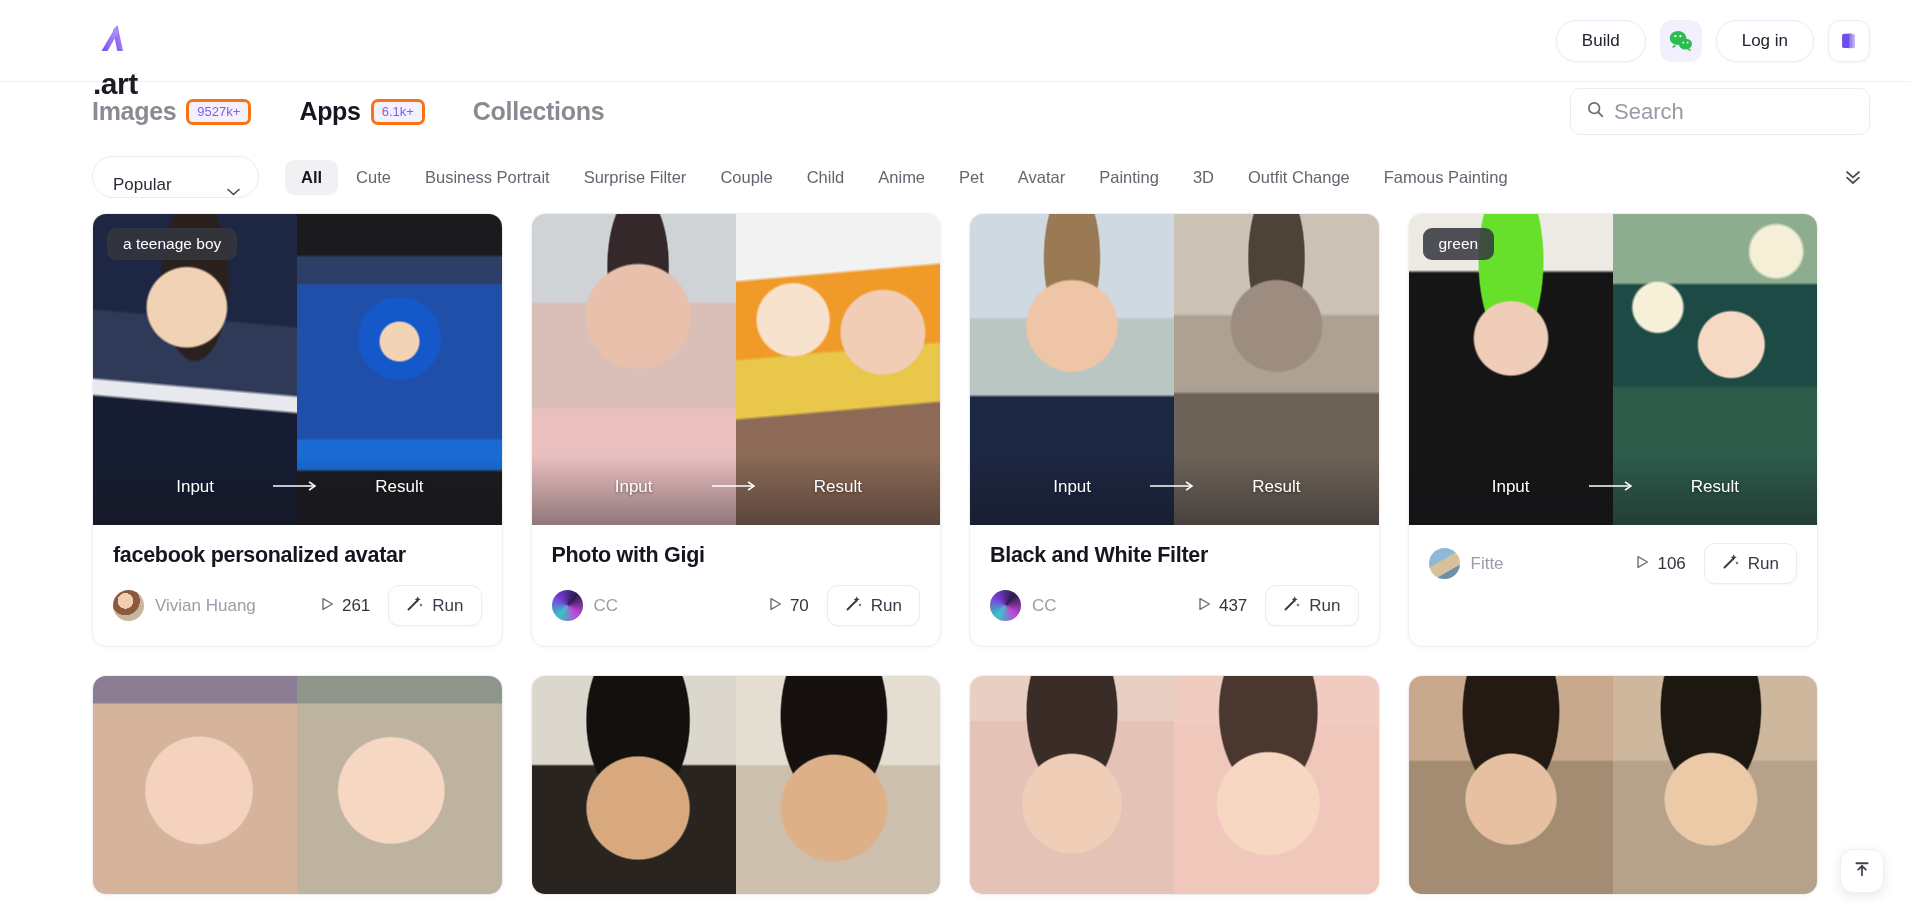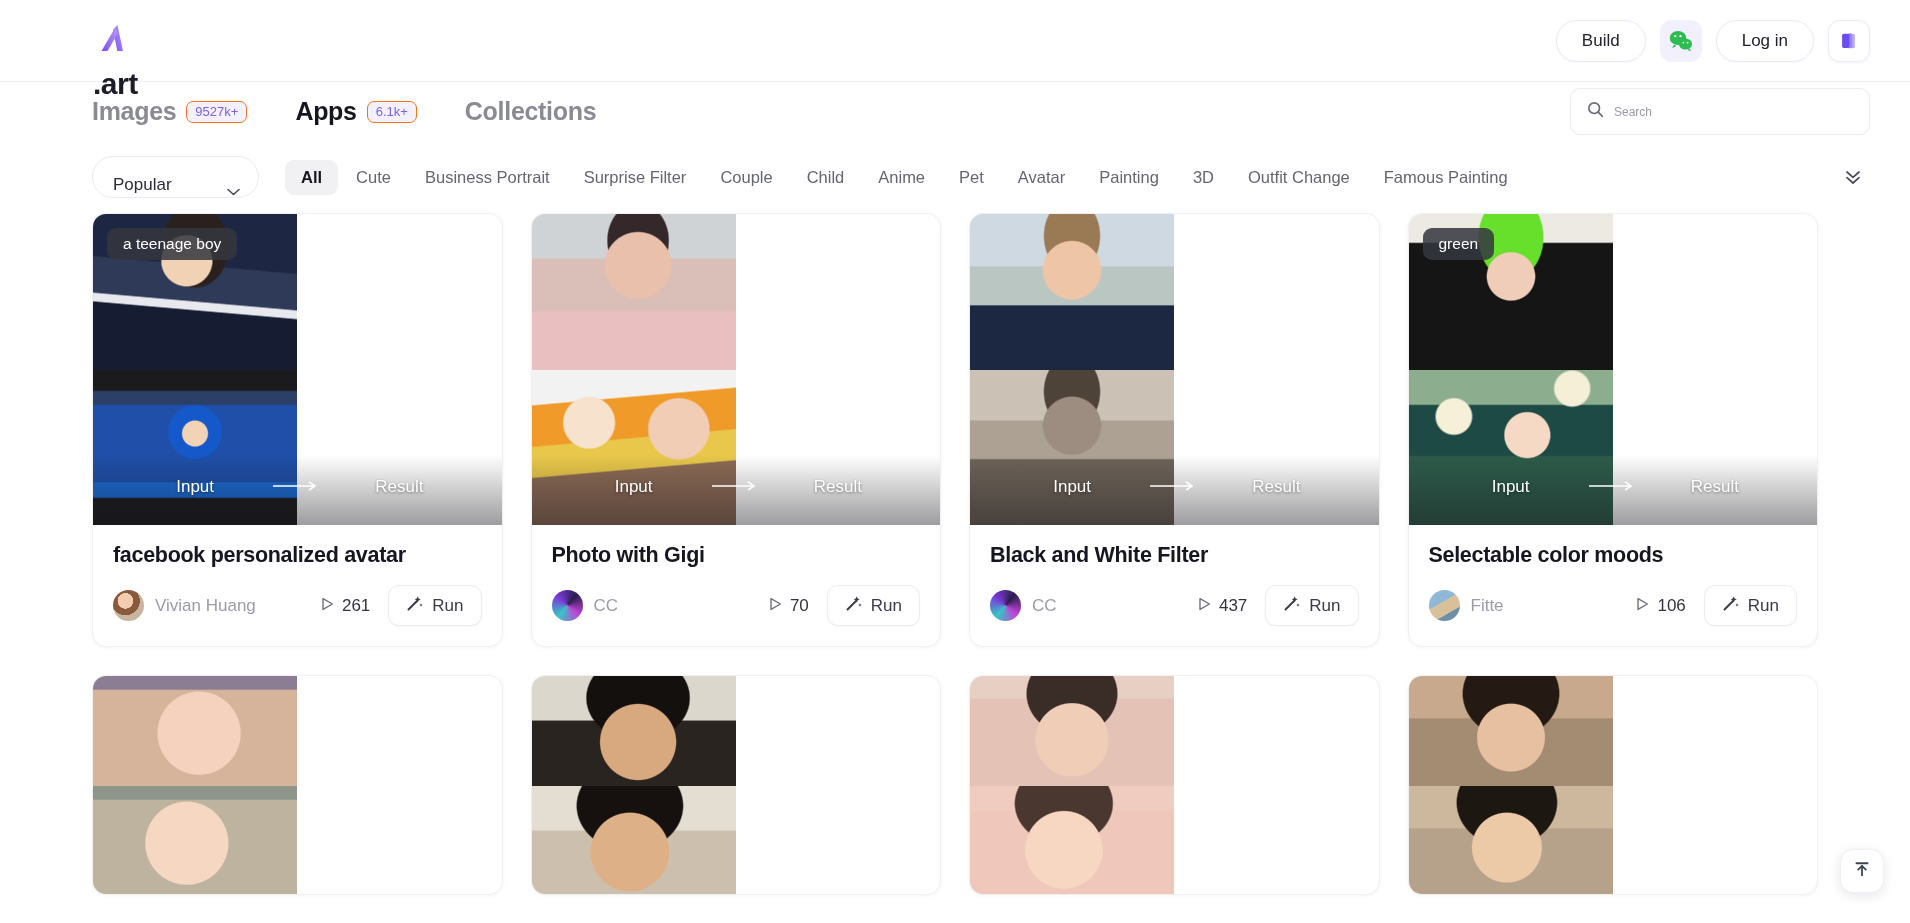--- a/index.html
+++ b/index.html
@@ -82,40 +82,40 @@
     font-size: 25px;
     font-weight: 700;
     color: #8a8a93;
     letter-spacing: -0.3px;
   }
   .nav-tab.active .nav-tab-label { color: #15161f; }
   .nav-badge {
     font-size: 13px;
     color: #7d5fe8;
     background: #f4f1fe;
-    border: 1px solid #f97316;
+    border: 3px solid #f97316;
     border-radius: 7px;
     padding: 3px 8px 4px;
     line-height: 1;
     font-weight: 400;
   }
   .search-wrap { margin-left: auto; }
   .searchbox {
     width: 300px; height: 47px;
     border: 1px solid #ececf0;
     border-radius: 10px;
     display: flex; align-items: center;
     padding: 0 16px;
     gap: 10px;
     background: #fff;
     cursor: text;
   }
   .searchbox input {
     border: none; outline: none;
-    font-size: 12px;
+    font-size: 22px;
     color: #3b3c47;
     font-family: "Liberation Sans", sans-serif;
     width: 100%;
     background: transparent;
   }
   .searchbox input::placeholder { color: #9a9aa6; }
 
   
   .filterrow {
     height: 72px;
@@ -169,21 +169,20 @@
     border: 1px solid #f0f0f3;
     overflow: hidden;
     box-shadow: 0 1px 4px rgba(20,20,40,.04);
     cursor: pointer;
   }
   .card-media {
     position: relative;
     height: 311px;
     display: flex;
     overflow: hidden;
-    flex-direction: column;
   }
   .half { width: 50%; height: 100%; position: relative; overflow: hidden; }
   .prompt-tag {
     position: absolute;
     top: 14px; left: 14px;
     background: rgba(52,55,63,.86);
     color: #fff;
     font-size: 15.5px;
     padding: 7px 16px;
     border-radius: 9px;
@@ -558,21 +557,20 @@
         <div class="io-label">Result</div>
         <span class="io-arrow">
           <svg width="52" height="12" viewBox="0 0 52 12">
             <line x1="2" y1="6" x2="44" y2="6" stroke="#ffffff" stroke-width="1.6"></line>
             <polyline points="38,1.8 44,6 38,10.2" fill="none" stroke="#ffffff" stroke-width="1.6"></polyline>
           </svg>
         </span>
       </div>
     </div>
     <div class="card-body">
-      <div class="card-title">Selectable color moods</div>
       <div class="card-meta">
         <div class="avatar av-fitte"></div>
         <div class="author">Fitte</div>
         <div class="runs">
           <span>
             <svg width="13" height="14" viewBox="0 0 13 14">
                 <polygon points="2,1.6 11.4,7 2,12.4" fill="none" stroke="#6e6f7b" stroke-width="1.4" stroke-linejoin="round"></polygon>
               </svg>
           </span>
           <span>106</span>

